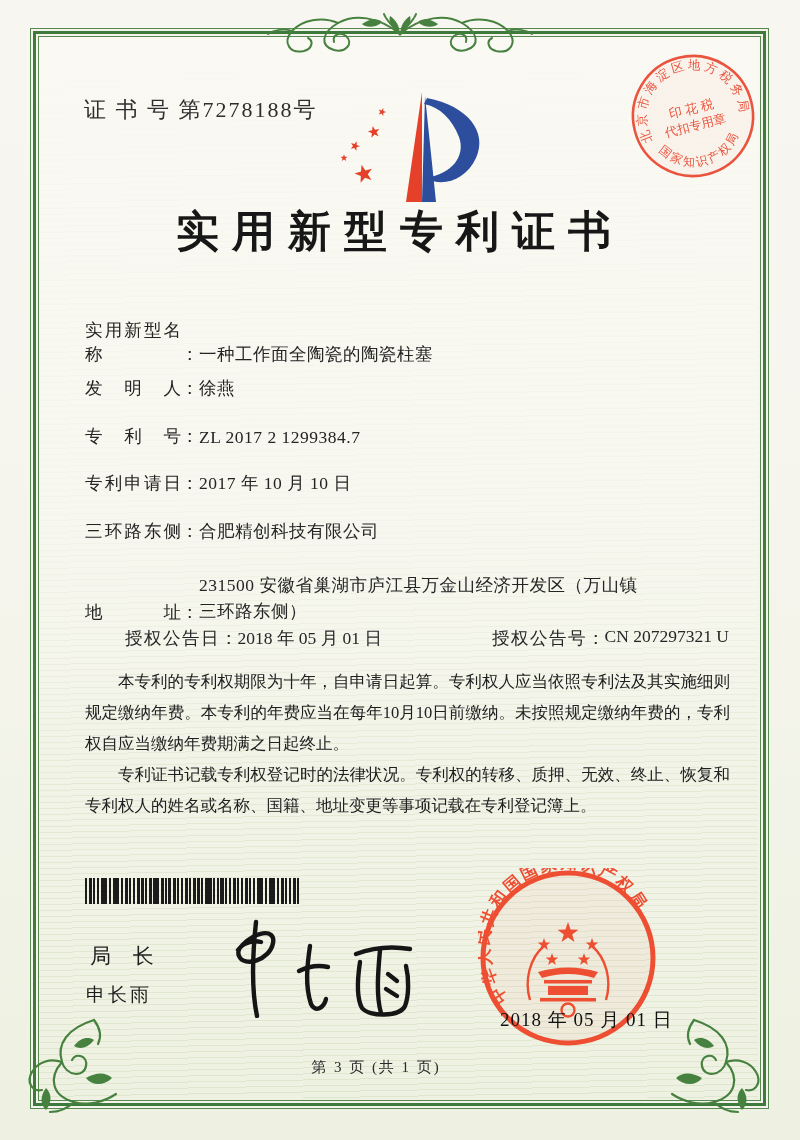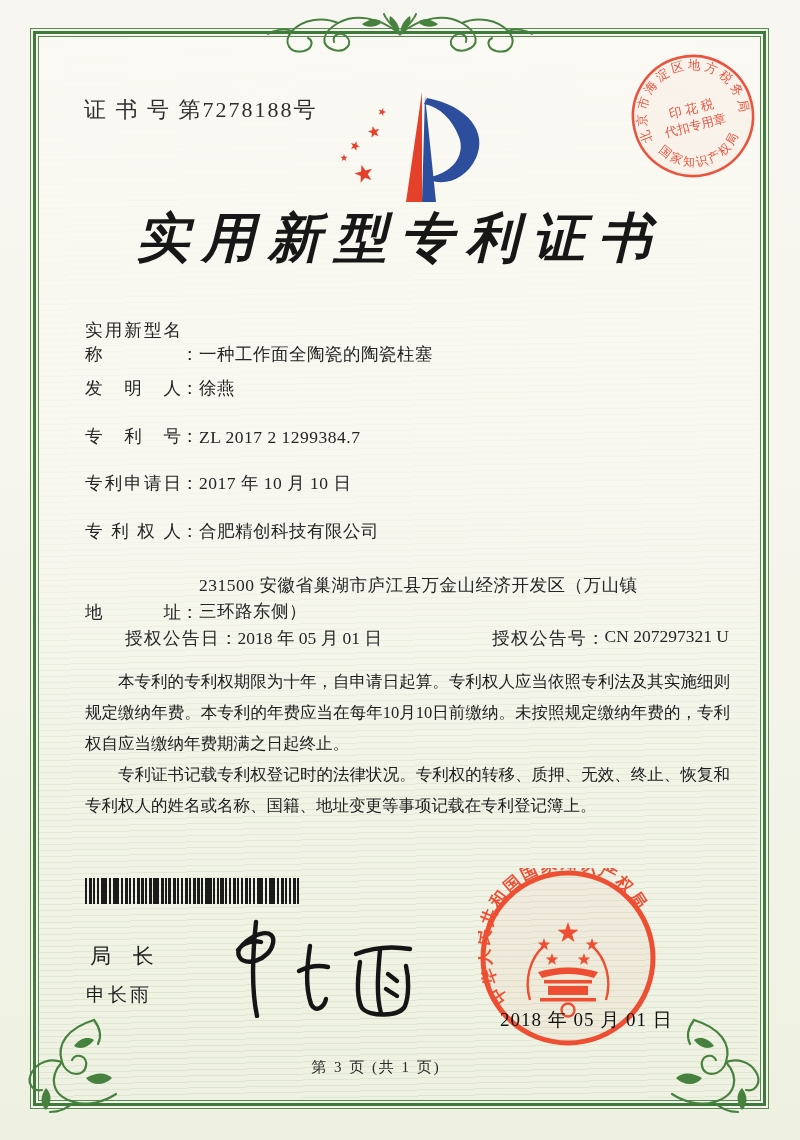--- a/index.html
+++ b/index.html
@@ -24,21 +24,21 @@
   .frame{
     position:absolute;left:33px;top:31px;width:727px;height:1069px;
     border:3px solid #3e7a3b;
     box-shadow:0 0 0 2px #f4f3ec,0 0 0 3px #578950, inset 0 0 0 2px #f4f3ec, inset 0 0 0 3px #578950;
     pointer-events:none;
   }
   .abs{position:absolute;}
   .cert-no{left:84px;top:95px;font-size:22px;letter-spacing:2px;color:#2e2e2e;}
   .title{
     left:0;top:203px;width:100%;text-align:center;
-    font-size:53px;font-weight:700;letter-spacing:13px;color:#171717;font-style:italic;
+    font-size:43px;font-weight:700;letter-spacing:13px;color:#171717;
   }
   
   .frow{left:85px;right:75px;font-size:17.5px;color:#242424;display:flex;align-items:flex-end;}
   .flabel{display:inline-block;width:96px;text-align:justify;text-align-last:justify;flex:0 0 96px;}
   .fcolon{flex:0 0 18px;}
   .fvalue{white-space:pre-line;letter-spacing:0.5px;}
   .grant-row{left:85px;top:626px;right:55px;font-size:17.5px;display:flex;}
   .grant-date{flex:0 0 367px;display:flex;margin-left:40px;}
   .grant-no{display:flex;text-align:center;}
   .glabel{letter-spacing:1.5px;}
@@ -176,21 +176,21 @@
     <span class="flabel">专利号</span>
       <span class="fcolon">：</span>
     <span class="fvalue">ZL 2017 2 1299384.7</span>
   </div>
   <div class="abs frow" style="top:471px">
     <span class="flabel">专利申请日</span>
       <span class="fcolon">：</span>
     <span class="fvalue">2017 年 10 月 10 日</span>
   </div>
   <div class="abs frow" style="top:519px">
-    <span class="flabel">专利权人</span>
+    <span class="flabel">三环路东侧</span>
       <span class="fcolon">：</span>
     <span class="fvalue">合肥精创科技有限公司</span>
   </div>
   <div class="abs frow" style="top:572px">
     <span class="flabel">地址</span>
       <span class="fcolon">：</span>
     <span class="fvalue" style="line-height:26px">231500 安徽省巢湖市庐江县万金山经济开发区（万山镇
 三环路东侧）</span>
   </div>
 

